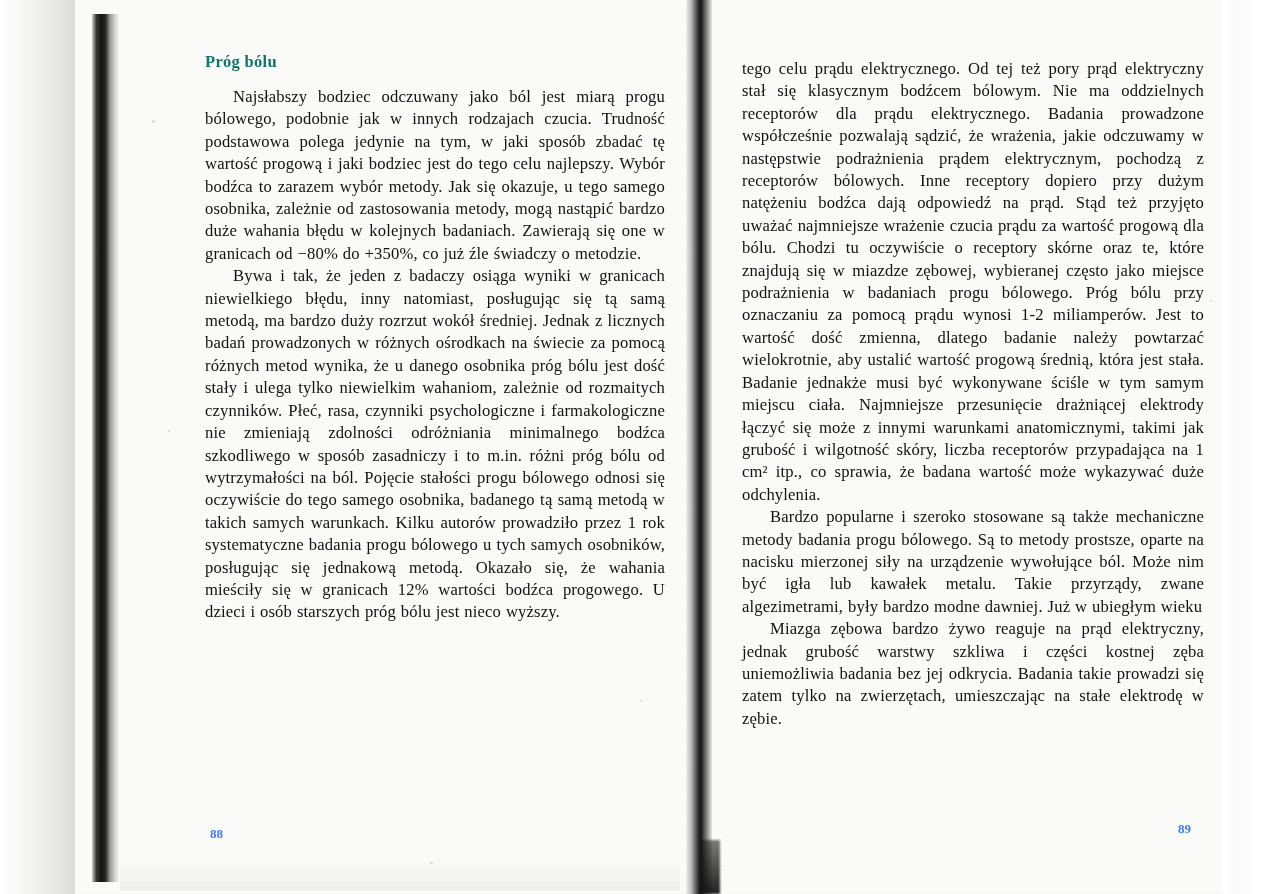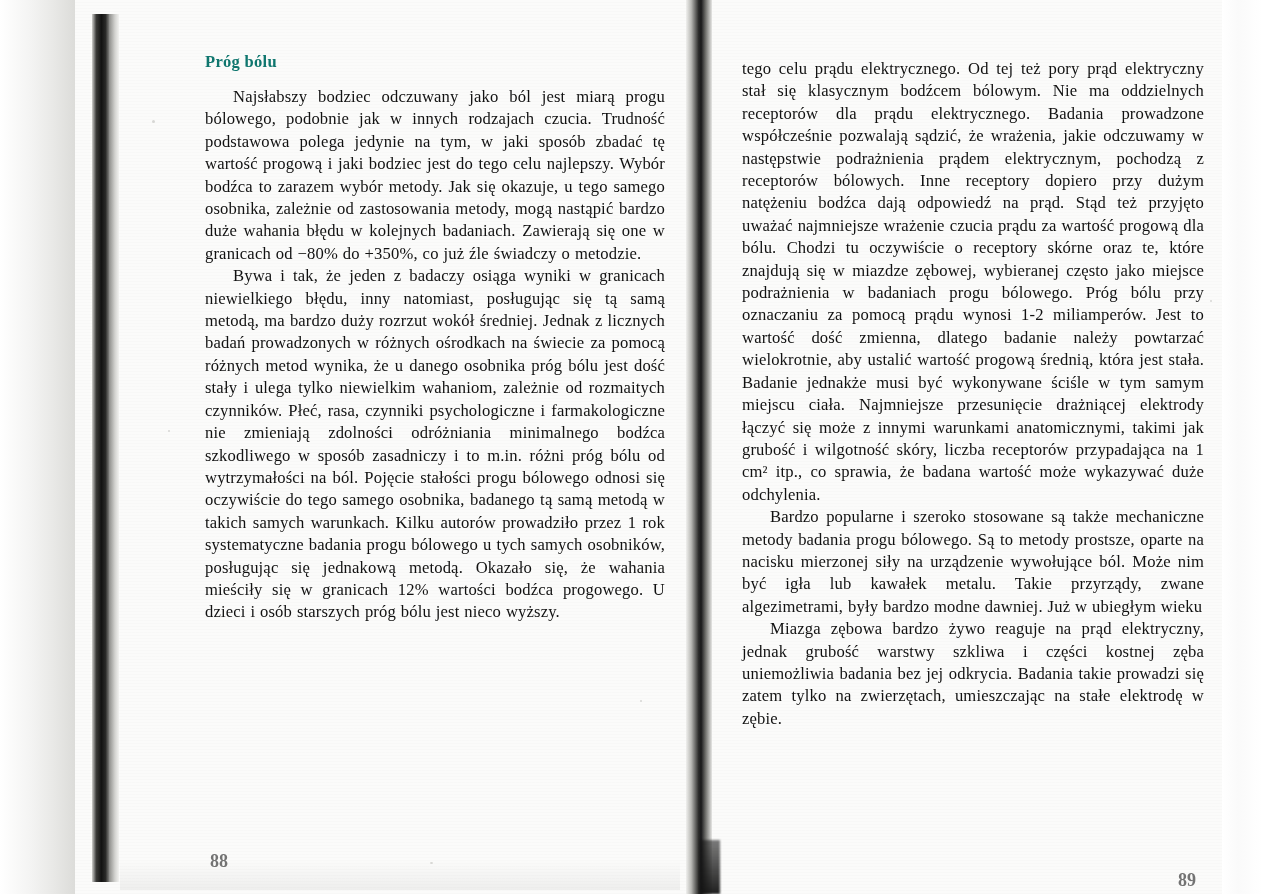--- a/index.html
+++ b/index.html
@@ -117,31 +117,30 @@
     -webkit-font-smoothing: none;
   }
   p.body-par.noindent {
     text-indent: 0;
   }
 
   .folio {
     position: absolute;
     font-family: "Liberation Serif", serif;
     font-weight: bold;
-    font-size: 18px;
-    color: #737373;
-    margin-top: 25px;
+    font-size: 13px;
+    color: #3b82f6;
   }
   .folio-left {
     left: 210px;
     top: 826px;
   }
   .folio-right {
     left: 1178px;
-    top: 845px;
+    top: 821px;
   }
 
   
   .speck {
     position: absolute;
     background: #b9b9b6;
     border-radius: 50%;
     opacity: 0.55;
   }
 </style>

